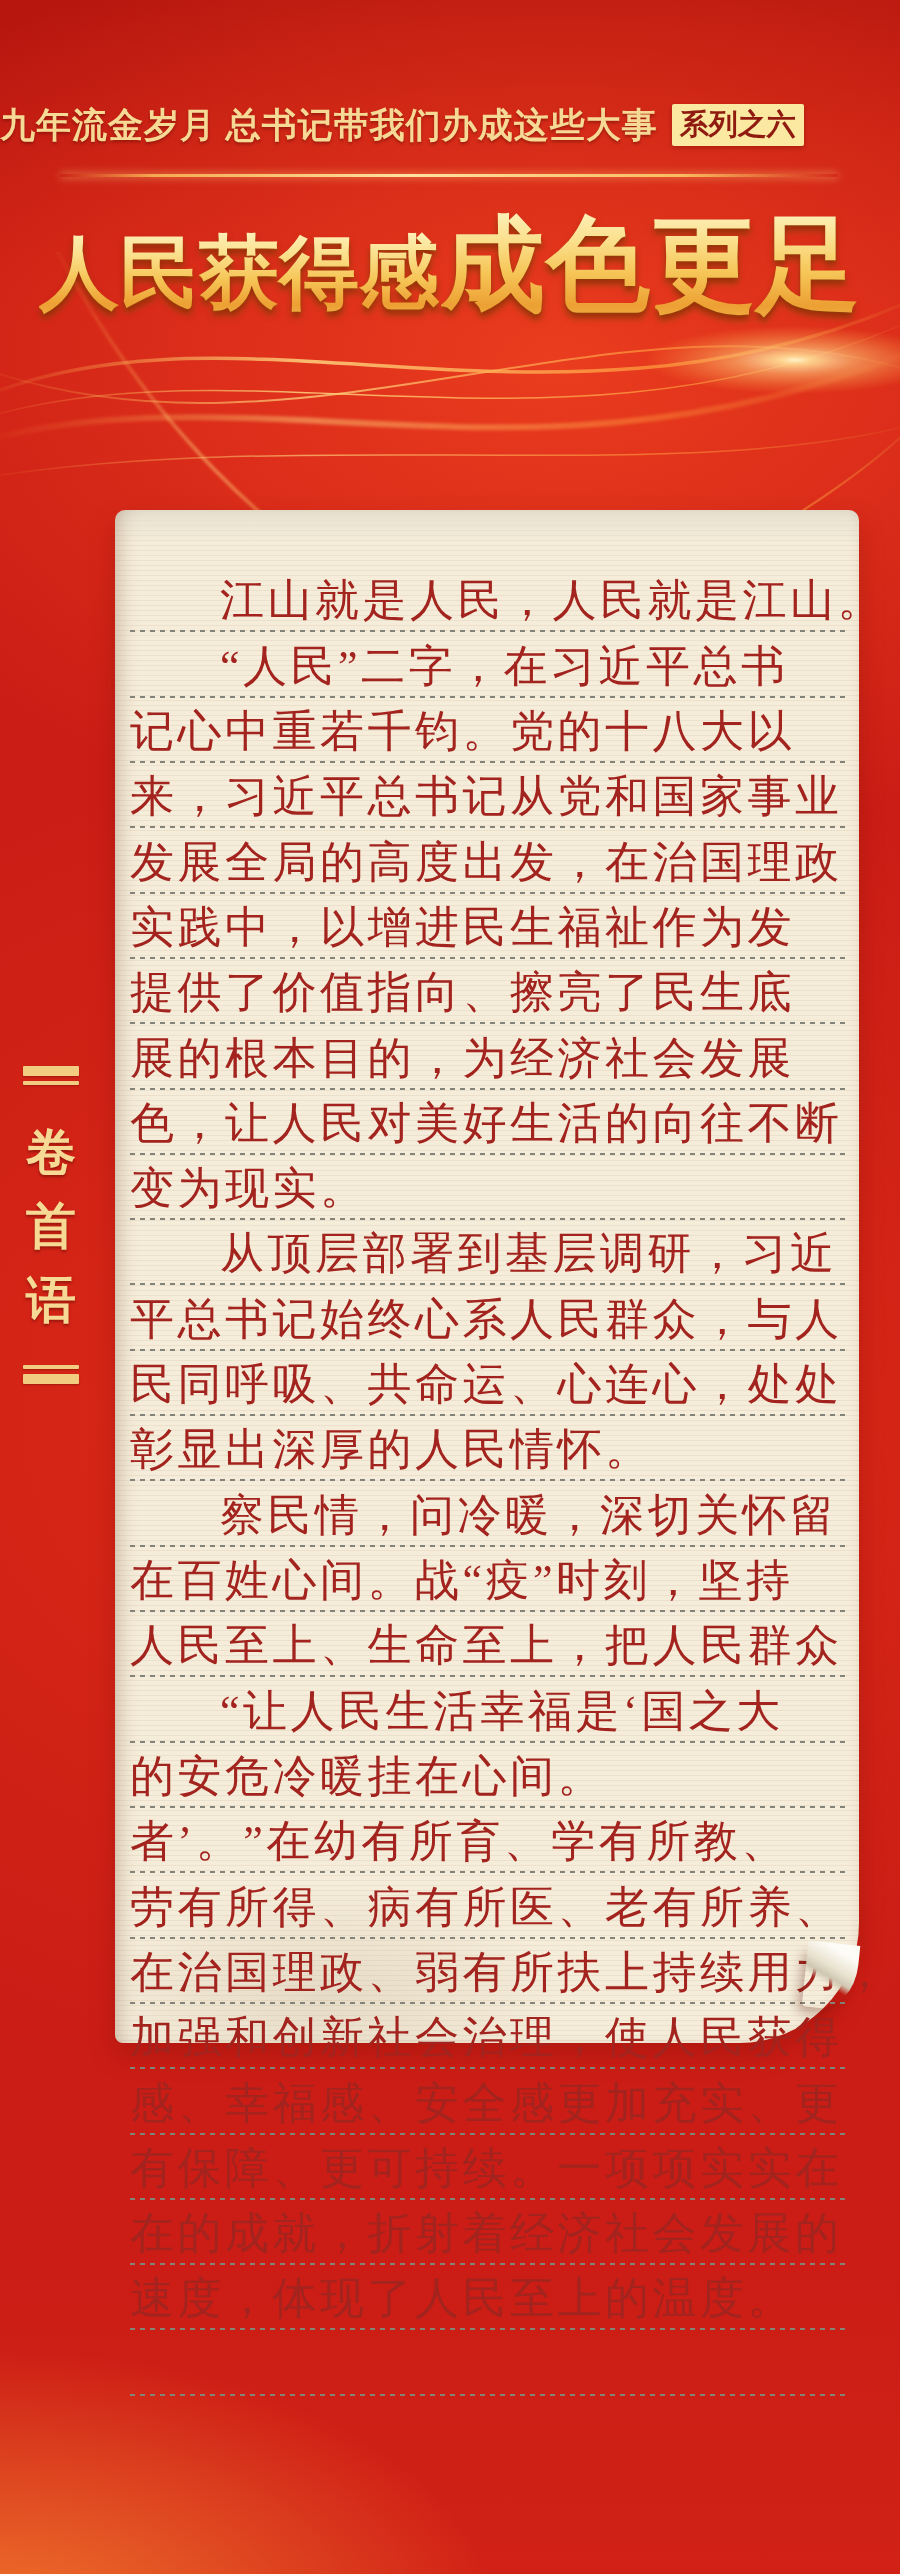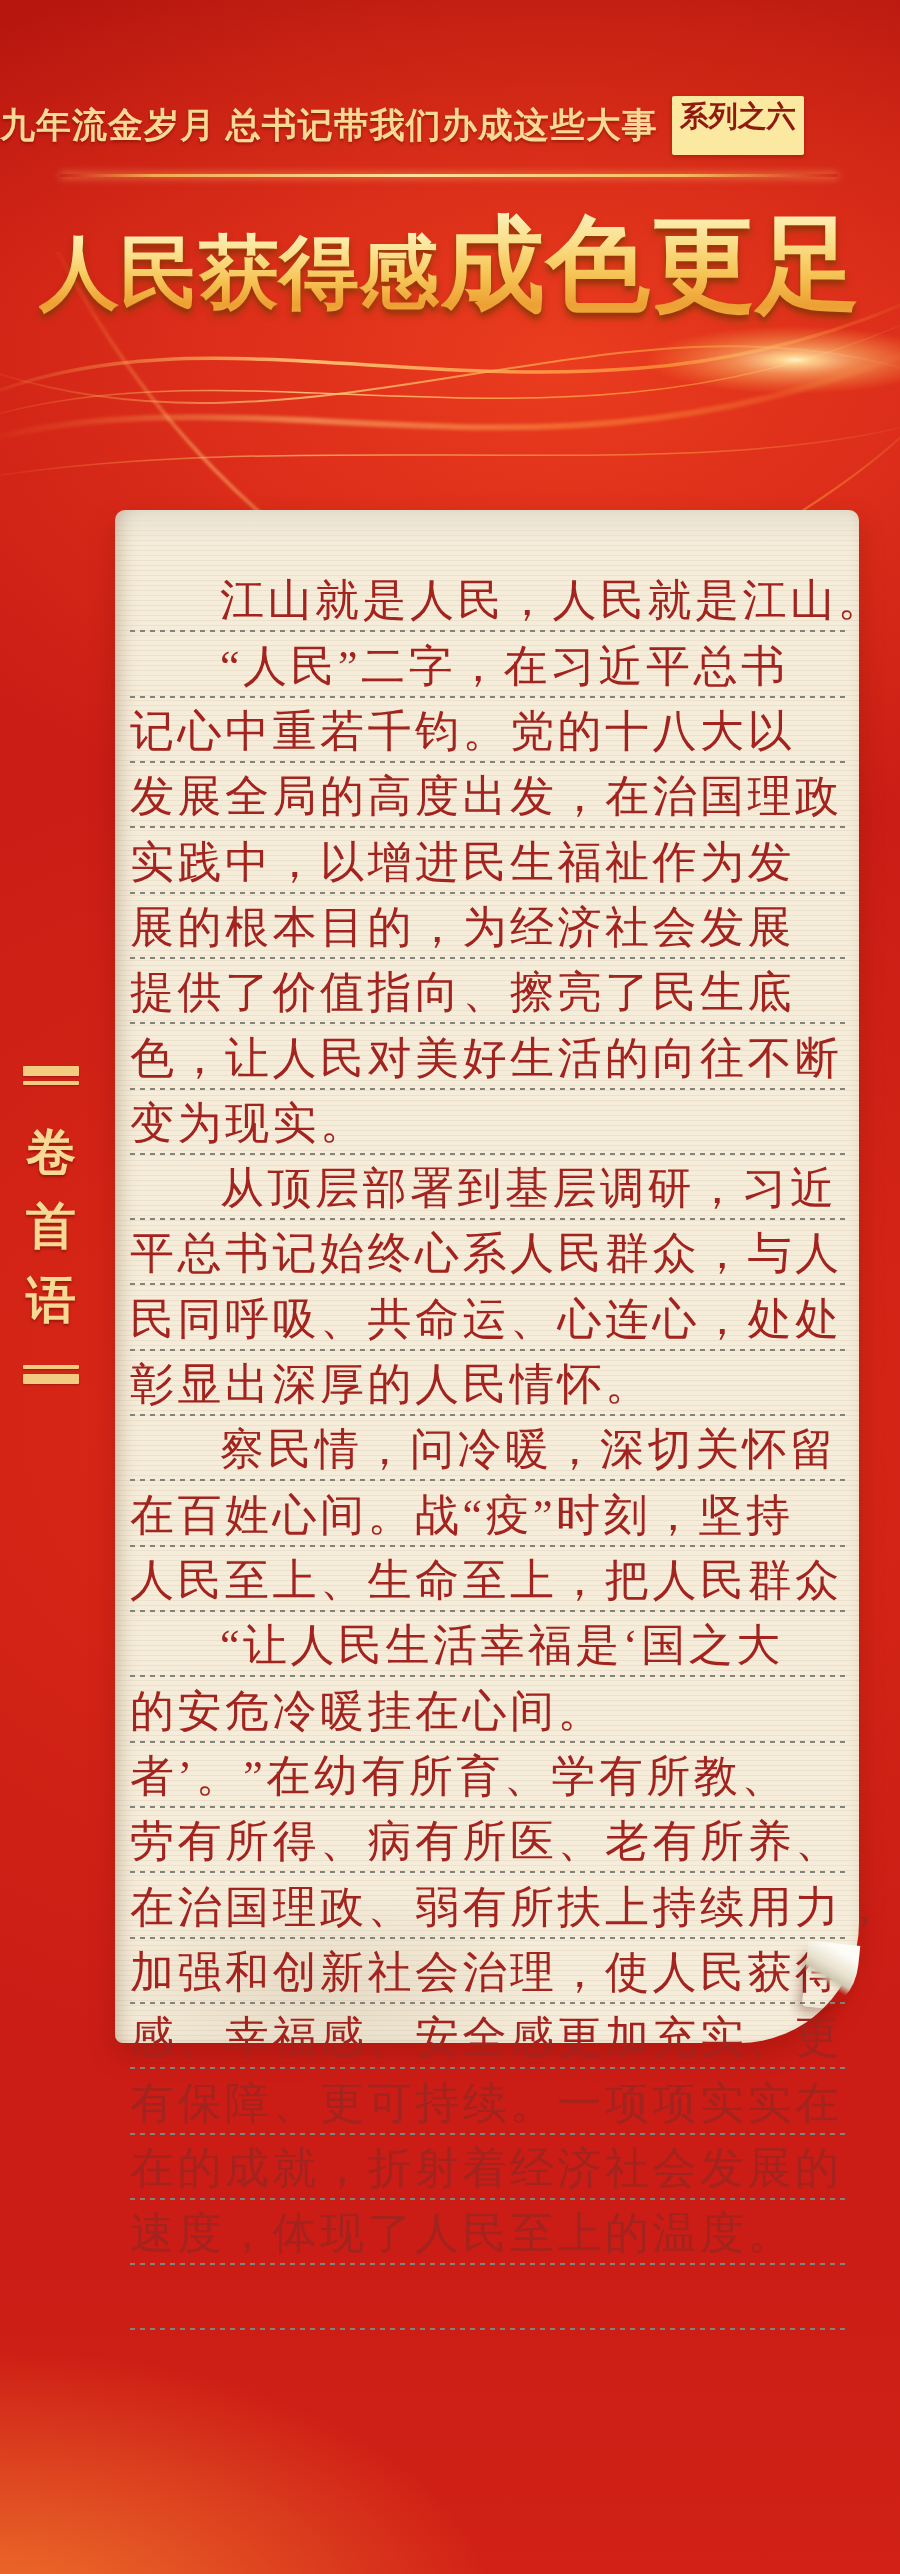--- a/index.html
+++ b/index.html
@@ -23,21 +23,21 @@
     font-weight:700;font-size:35px;letter-spacing:1px;
     color:var(--gold-text,#f6d995);
     text-shadow:0 2px 3px rgba(90,10,0,.45);
     white-space:nowrap;
   }
   .series-badge{
     background:var(--badge-bg,#fbe9a2);
     color:var(--badge-text,#8f1b10);
     font-family:"Liberation Sans","DejaVu Sans",sans-serif;
     font-weight:900;font-size:29px;line-height:1;
-    padding:6px 8px 24px;border-radius:2px;white-space:nowrap;
+    padding:6px 8px 7px;border-radius:2px;white-space:nowrap;
     box-shadow:0 2px 4px rgba(90,10,0,.35);
   }
   .gold-divider{
     position:absolute;left:60px;top:174px;width:778px;height:3px;
     background:linear-gradient(90deg, rgba(250,180,80,0) 0%, #f5a94e 12%, #ffe3a1 45%, #f9bc5e 80%, rgba(250,180,80,0) 100%);
     box-shadow:0 0 8px rgba(255,210,130,.8);
     border-radius:2px;
   }
 
   
@@ -170,24 +170,25 @@
     </div>
     <div class="fw-bar thin2"></div>
     <div class="fw-bar thick2"></div>
   </div>
 
   <div class="paper">
     <div class="paper-lines">
         <div class="tline ind">江山就是人民，人民就是江山。</div>
         <div class="tline ind">“人民”二字，在习近平总书</div>
         <div class="tline">记心中重若千钧。党的十八大以</div>
+        <div class="tline">来，习近平总书记从党和国家事业</div>
         <div class="tline">发展全局的高度出发，在治国理政</div>
         <div class="tline">实践中，以增进民生福祉作为发</div>
+        <div class="tline">提供了价值指向、擦亮了民生底</div>
         <div class="tline">展的根本目的，为经济社会发展</div>
-        <div class="tline">提供了价值指向、擦亮了民生底</div>
         <div class="tline">色，让人民对美好生活的向往不断</div>
         <div class="tline">变为现实。</div>
         <div class="tline ind">从顶层部署到基层调研，习近</div>
         <div class="tline">平总书记始终心系人民群众，与人</div>
         <div class="tline">民同呼吸、共命运、心连心，处处</div>
         <div class="tline">彰显出深厚的人民情怀。</div>
         <div class="tline ind">察民情，问冷暖，深切关怀留</div>
         <div class="tline">在百姓心间。战“疫”时刻，坚持</div>
         <div class="tline">人民至上、生命至上，把人民群众</div>
         <div class="tline ind">“让人民生活幸福是‘国之大</div>

